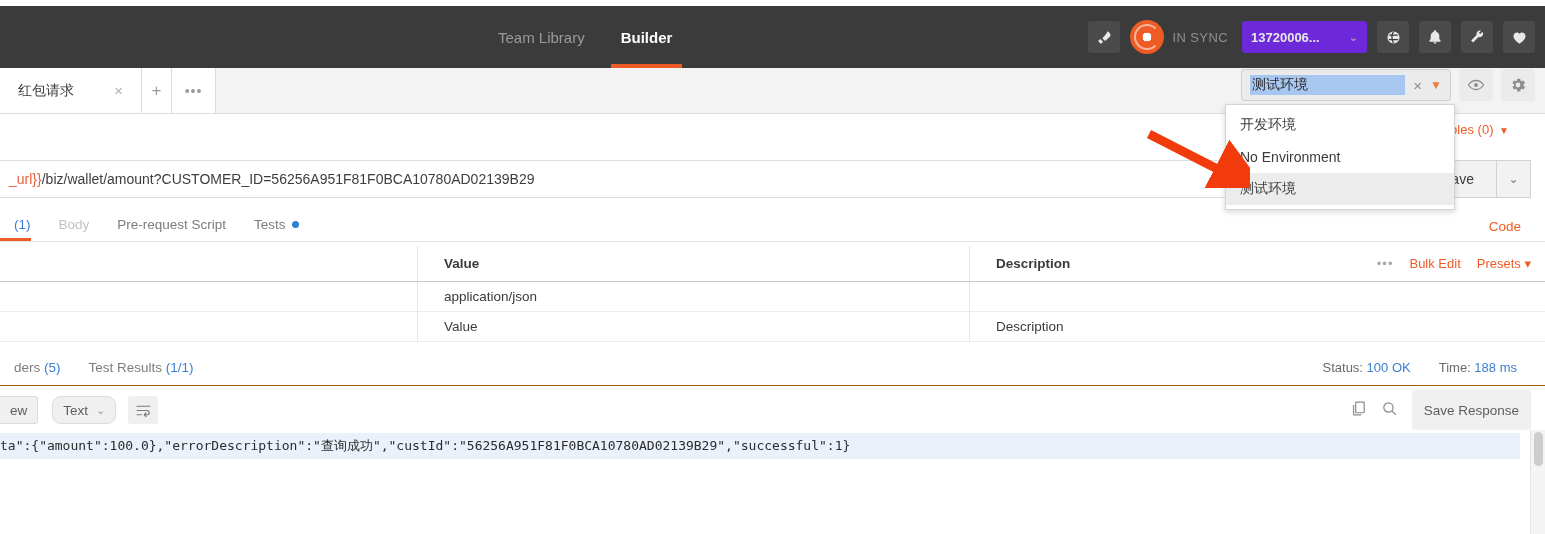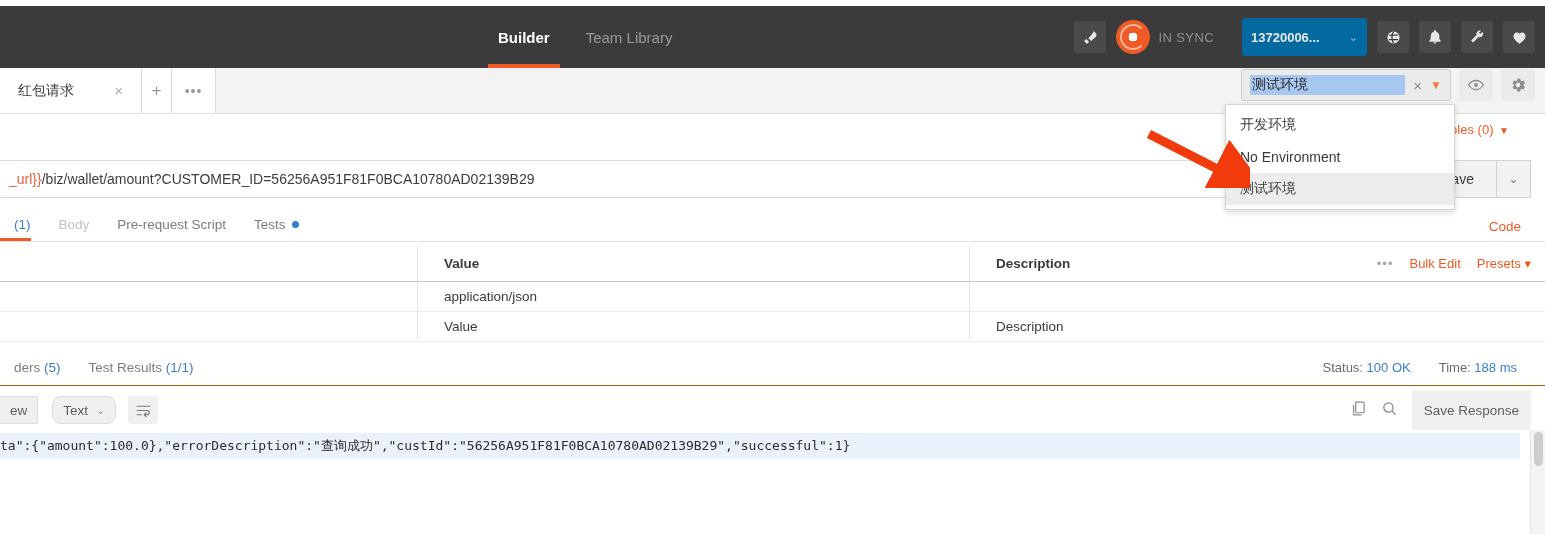--- a/index.html
+++ b/index.html
@@ -27,33 +27,33 @@
     content: ""; position: absolute; left: 8px; right: 8px; bottom: 0; height: 4px;
     background: #ef5b25;
   }
 
   .hdr-right { position: absolute; right: 10px; top: 0; height: 62px; display: flex; align-items: center; gap: 10px; }
   .icon-btn {
     width: 32px; height: 32px; border-radius: 3px; background: #4a4a4a;
     display: flex; align-items: center; justify-content: center; cursor: pointer;
   }
   .icon-btn svg { display: block; }
-  .sync-wrap { display: flex; align-items: center; gap: 8px; margin-right: 18px; }
+  .sync-wrap { display: flex; align-items: center; gap: 8px; margin-right: 4px; }
   .sync-logo {
     width: 34px; height: 34px; border-radius: 50%;
     background: radial-gradient(circle at 50% 50%, #ffffff 0 18%, #ef5b25 19% 100%);
     position: relative;
   }
   .sync-logo::after {
     content: ""; position: absolute; inset: 4px; border-radius: 50%;
     border: 2px solid rgba(255,255,255,.55); border-right-color: transparent;
   }
   .sync-text { color: #8f8f8f; font-size: 13px; letter-spacing: .4px; }
   .user-pill {
-    height: 38px; min-width: 125px; background: #0369a1; border-radius: 3px;
+    height: 32px; min-width: 125px; background: #6d28d9; border-radius: 3px;
     display: flex; align-items: center; justify-content: space-between;
     padding: 0 9px; color: #e8e8e8; font-size: 13px; font-weight: bold; cursor: pointer;
   }
   .user-pill .chev { color: #b9b9b9; font-weight: normal; font-size: 11px; margin-left: 6px; }
 
   
   .tabstrip {
     position: absolute; left: 0; top: 68px; width: 1545px; height: 46px;
     background: #f3f3f3; border-bottom: 1px solid #dcdcdc;
     display: flex; align-items: stretch;
@@ -190,25 +190,25 @@
   
   .arrow { position: absolute; left: 1145px; top: 128px; z-index: 60; pointer-events: none; }
 </style>
 </head>
 <body>
 
 <div class="app">
 
   <div class="topbar">
     <div class="nav-tabs">
+      <div class="nav-tab">
+        <span>Team Library</span>
+      </div>
       <div class="nav-tab active">
         <span>Builder</span>
-      </div>
-      <div class="nav-tab">
-        <span>Team Library</span>
       </div>
     </div>
 
     <div class="hdr-right">
       <div class="icon-btn">
         <svg width="17" height="17" viewBox="0 0 24 24" fill="#e8e8e8">
           <path d="M14.5 3c3 0 6 2.5 6 6 0 .8-2 3-4.5 5.2L13 17l-2-2-2-2 2.8-3C14 7.5 16 5 16 4c0-.6-.6-1-1.5-1zM6 14l4 4-3 3-4-4 3-3zm11-7a1.4 1.4 0 1 1-2.8 0A1.4 1.4 0 0 1 17 7z"></path>
         </svg>
       </div>
       <div class="sync-wrap">

